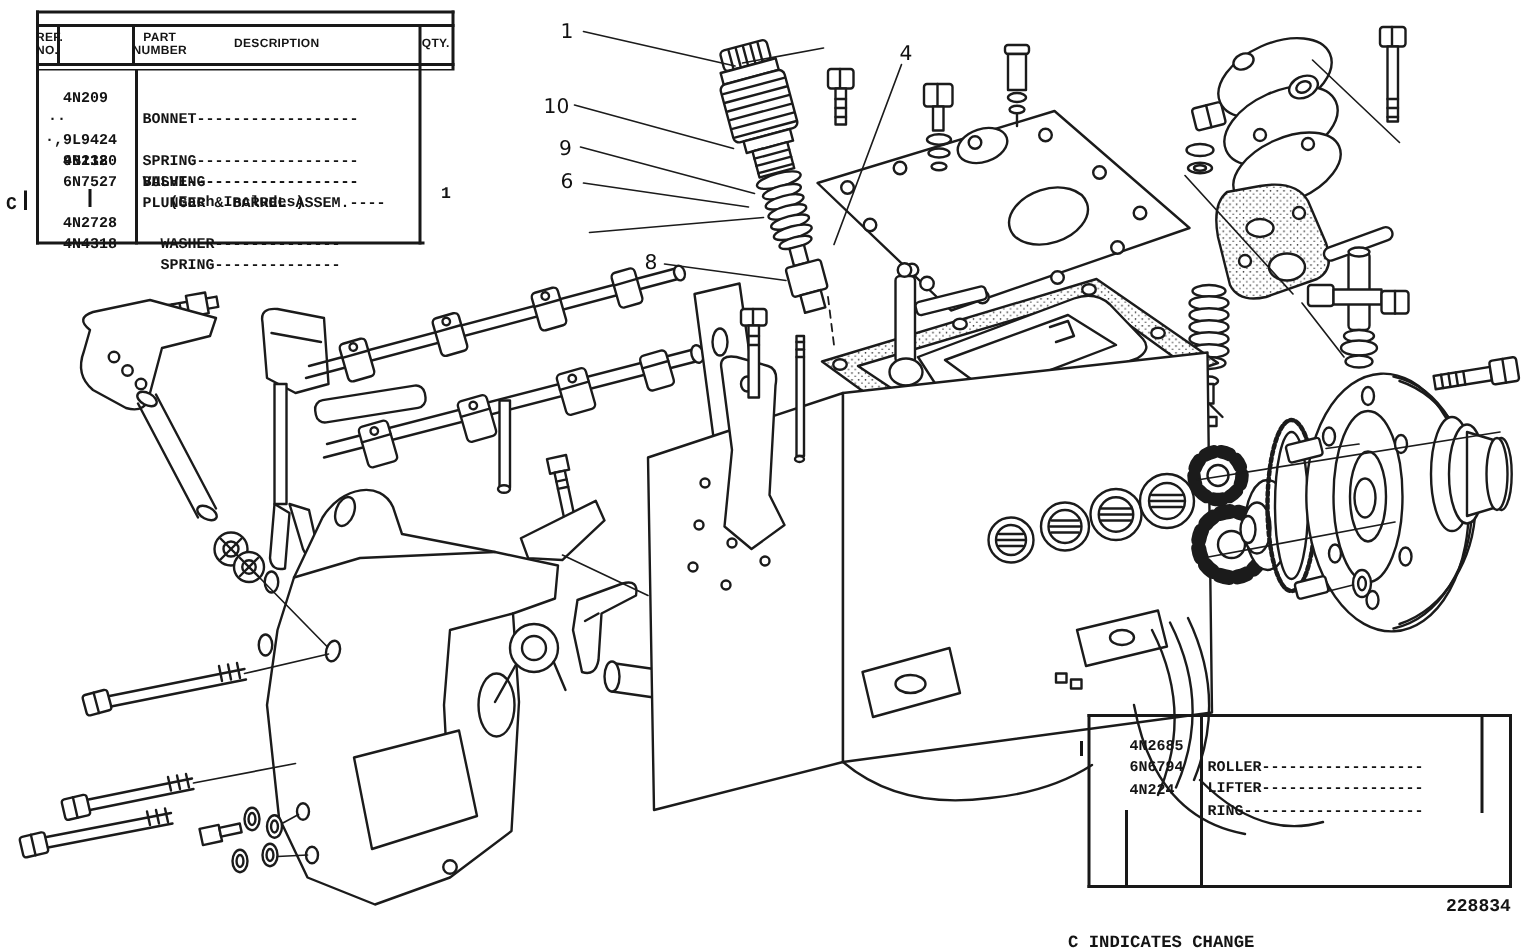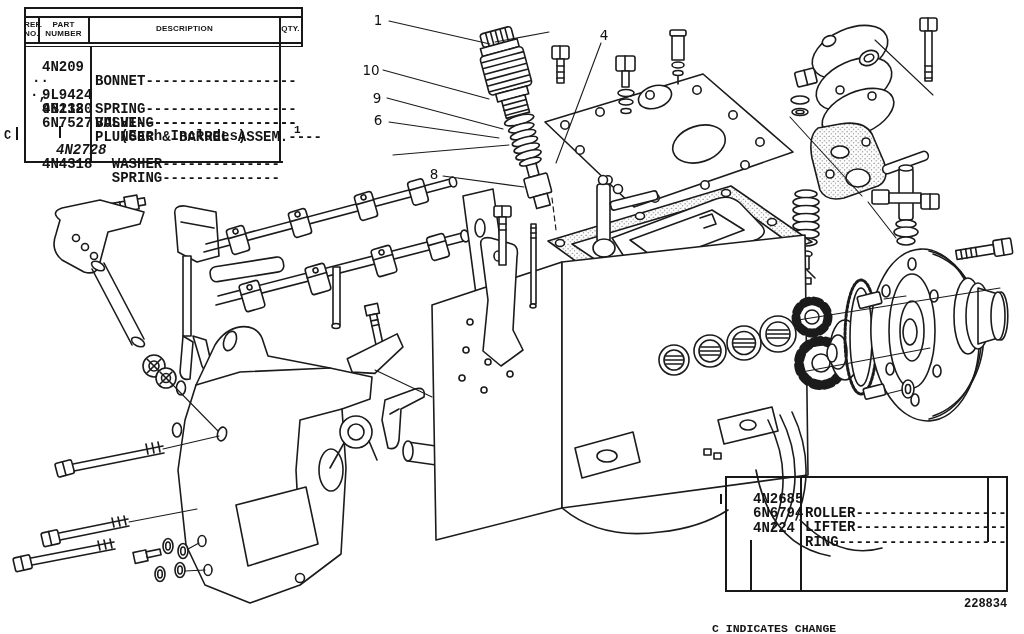--- a/index.html
+++ b/index.html
@@ -4,21 +4,21 @@
 <style>
   html,body{margin:0;padding:0;background:#e8e8e8;}
   #page{position:relative;width:1024px;height:634px;background:#ffffff;overflow:hidden;
         font-family:"Liberation Sans",sans-serif;color:#151515;}
   #diagram{position:absolute;left:0;top:0;}
   .abs{position:absolute;}
   .rule{position:absolute;background:#181818;}
   .mono{font-family:"Liberation Mono",monospace;font-weight:700;color:#141414;white-space:pre;}
   .hdr{font-family:"Liberation Sans",sans-serif;font-weight:700;font-size:8px;line-height:8.5px;
        color:#141414;text-align:center;letter-spacing:.2px;}
-  .row12{font-size:14px;line-height:14px;}
+  .row12{font-size:10px;line-height:14px;}
   .tick{position:absolute;background:#141414;width:2px;}
   svg text{font-family:"DejaVu Sans",sans-serif;}
 </style>
 </head>
 <body>
 
 <div id="page">
 
 <svg id="diagram" width="1024" height="634" viewBox="0 0 1024 634">
   <defs>
@@ -532,21 +532,21 @@
   <div class="rule" style="left:88px;top:16px;width:1.5px;height:28px;"></div>
   <div class="rule" style="left:90px;top:46px;width:1.5px;height:117px;"></div>
   <div class="rule" style="left:279px;top:16px;width:1.5px;height:147px;"></div>
   <div class="rule" style="left:301px;top:7px;width:1.5px;height:39px;"></div>
   <div class="rule" style="left:24px;top:161px;width:259px;height:2px;"></div>
 
   <div class="abs hdr" style="left:24px;top:21px;width:14px;">
     <div>REF.</div>
         <div>NO.</div>
   </div>
-  <div class="abs hdr" style="left:39px;top:21px;width:49px;">
+  <div class="abs hdr" style="left:39px;top:21px;width:49px;padding-left:43px;">
     <div>PART</div>
         <div>NUMBER</div>
   </div>
   <div class="abs hdr" style="left:90px;top:25px;width:189px;">DESCRIPTION</div>
   <div class="abs hdr" style="left:279px;top:25px;width:23px;">QTY.</div>
 
   <div class="abs mono row12" style="left:24px;top:46px;width:279px;">
     <span class="abs" style="left:18px;">4N209</span>
     <span class="abs" style="left:71px;">BONNET------------------</span>
   </div>
@@ -565,21 +565,21 @@
     <span class="abs" style="left:71px;">BUSHING-----------------</span>
   </div>
   <div class="abs mono row12" style="left:24px;top:102px;width:290px;">
     <span class="abs" style="left:18px;font-family:Liberation Mono, monospace;">6N7527</span>
     <span class="abs" style="left:71px;">PLUNGER &amp; BARREL ASSEM.----</span>
   </div>
   <div class="abs mono row12" style="left:24px;top:115px;width:279px;">
     <span class="abs" style="left:71px;">   (Each Includes)</span>
   </div>
   <div class="abs mono row12" style="left:24px;top:129px;width:279px;">
-    <span class="abs" style="left:32px;font-style:italic;">4N2728</span>
+    <span class="abs" style="left:18px;">4N2728</span>
     <span class="abs" style="left:71px;">  WASHER--------------</span>
   </div>
   <div class="abs mono row12" style="left:24px;top:143px;width:279px;">
     <span class="abs" style="left:18px;">4N4318</span>
     <span class="abs" style="left:71px;">  SPRING--------------</span>
   </div>
 
   <div class="abs mono" style="left:4px;top:129px;font-size:12px;">C</div>
   <div class="tick" style="left:16px;top:127px;height:13px;"></div>
   <div class="tick" style="left:59px;top:126px;height:12px;"></div>

